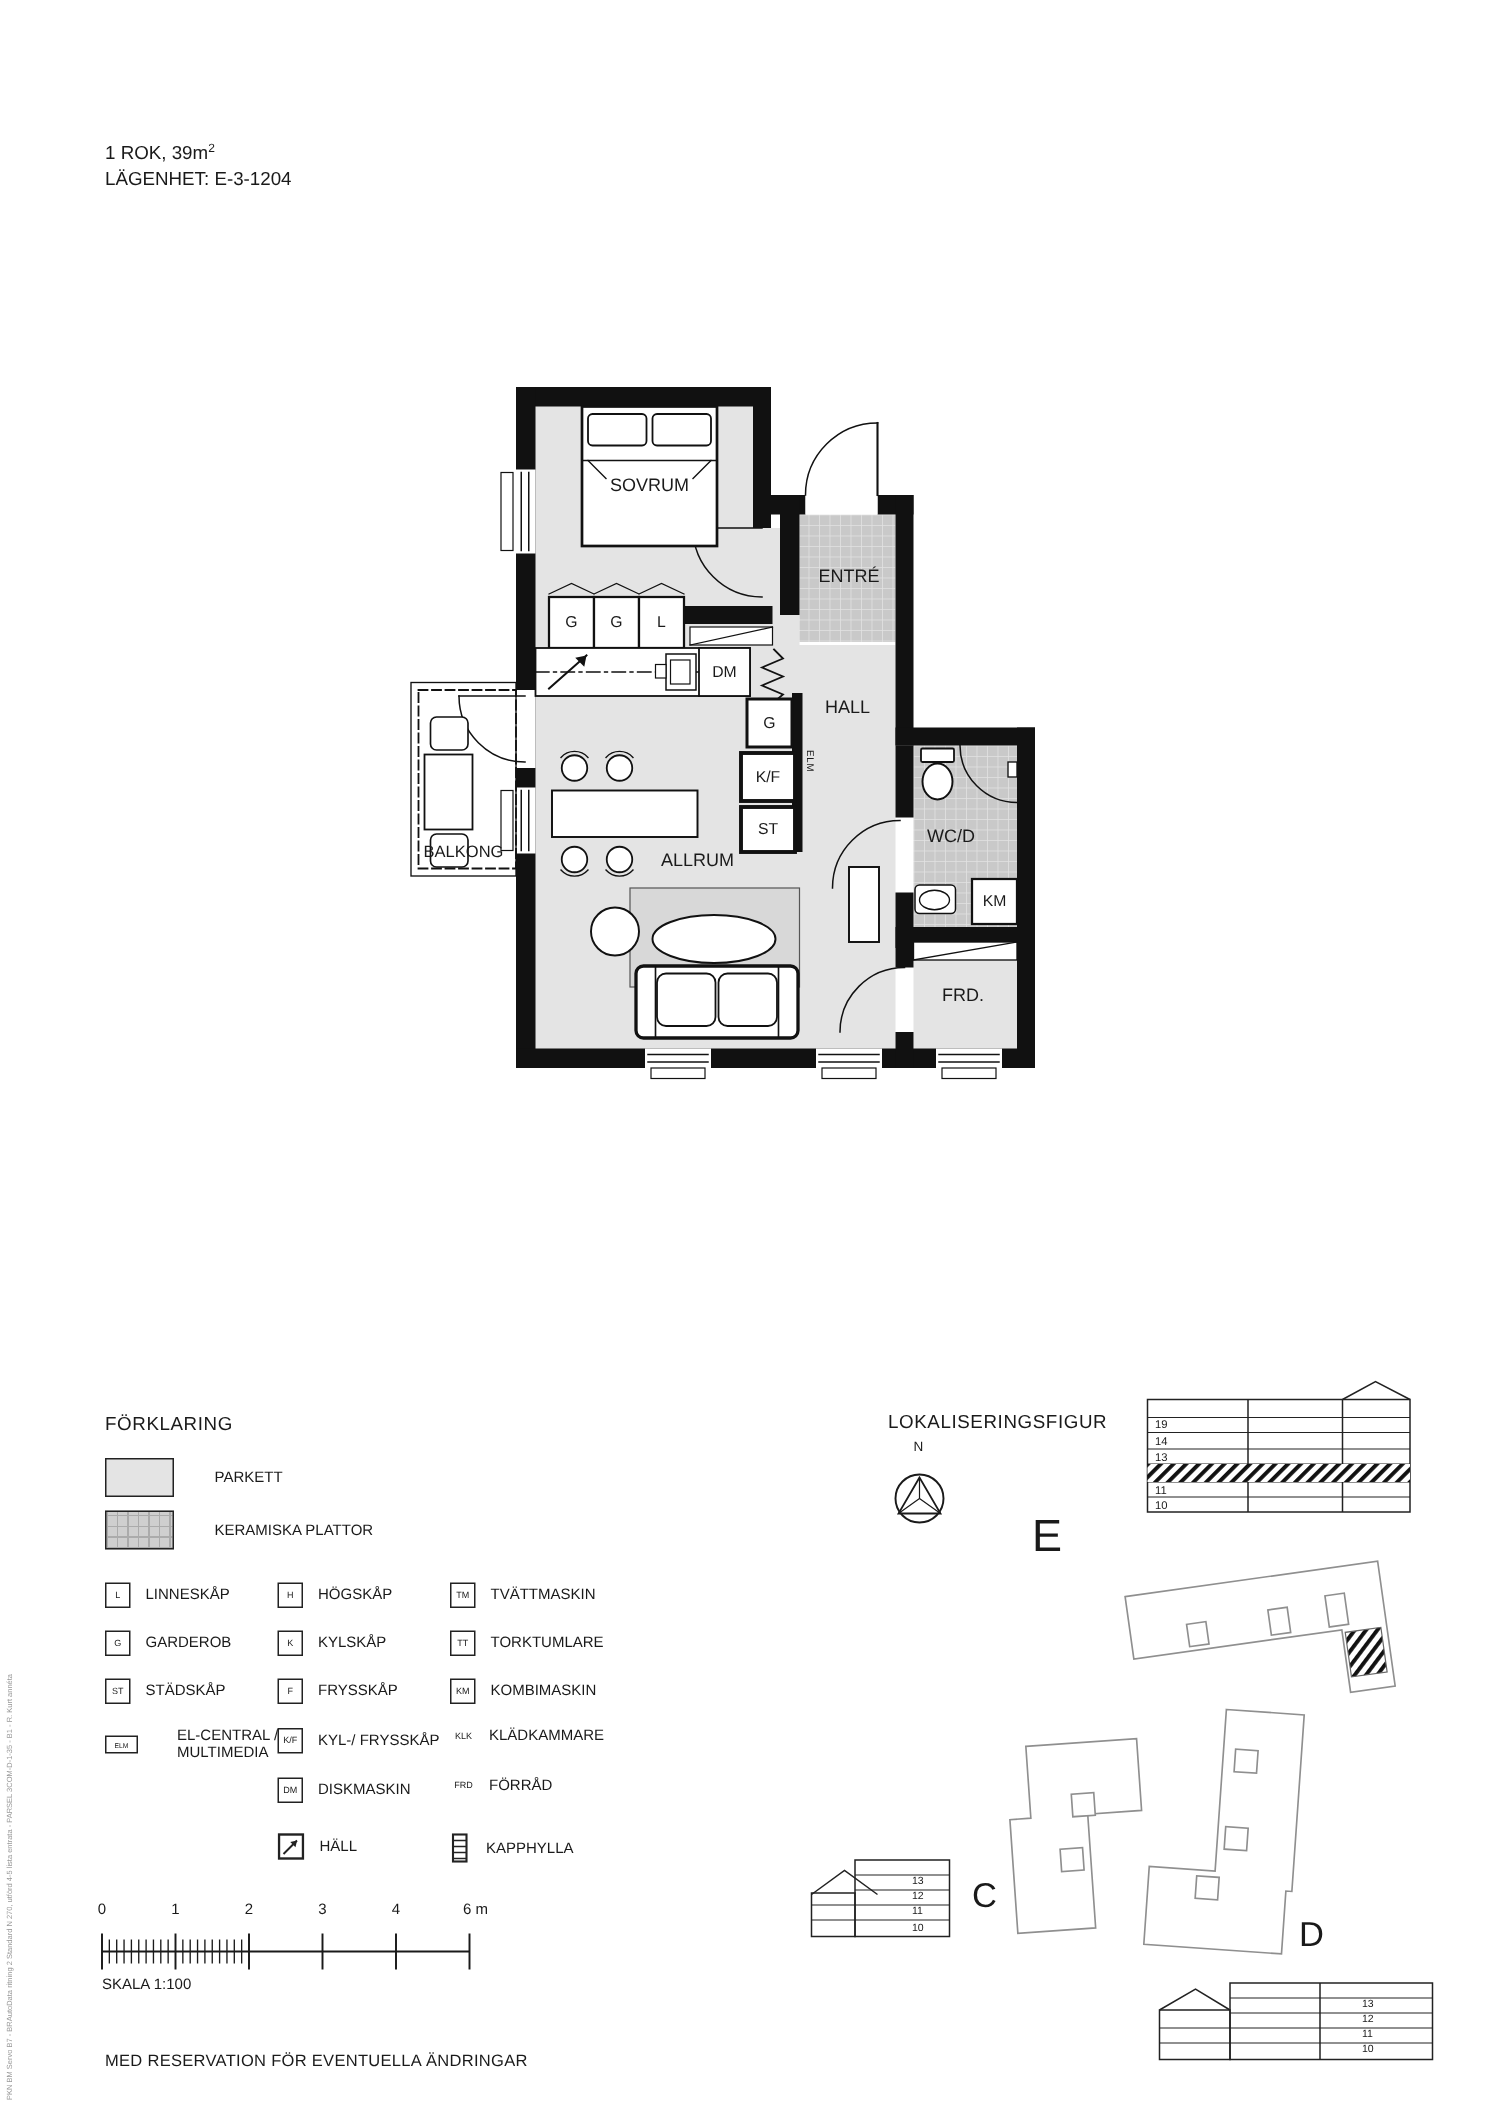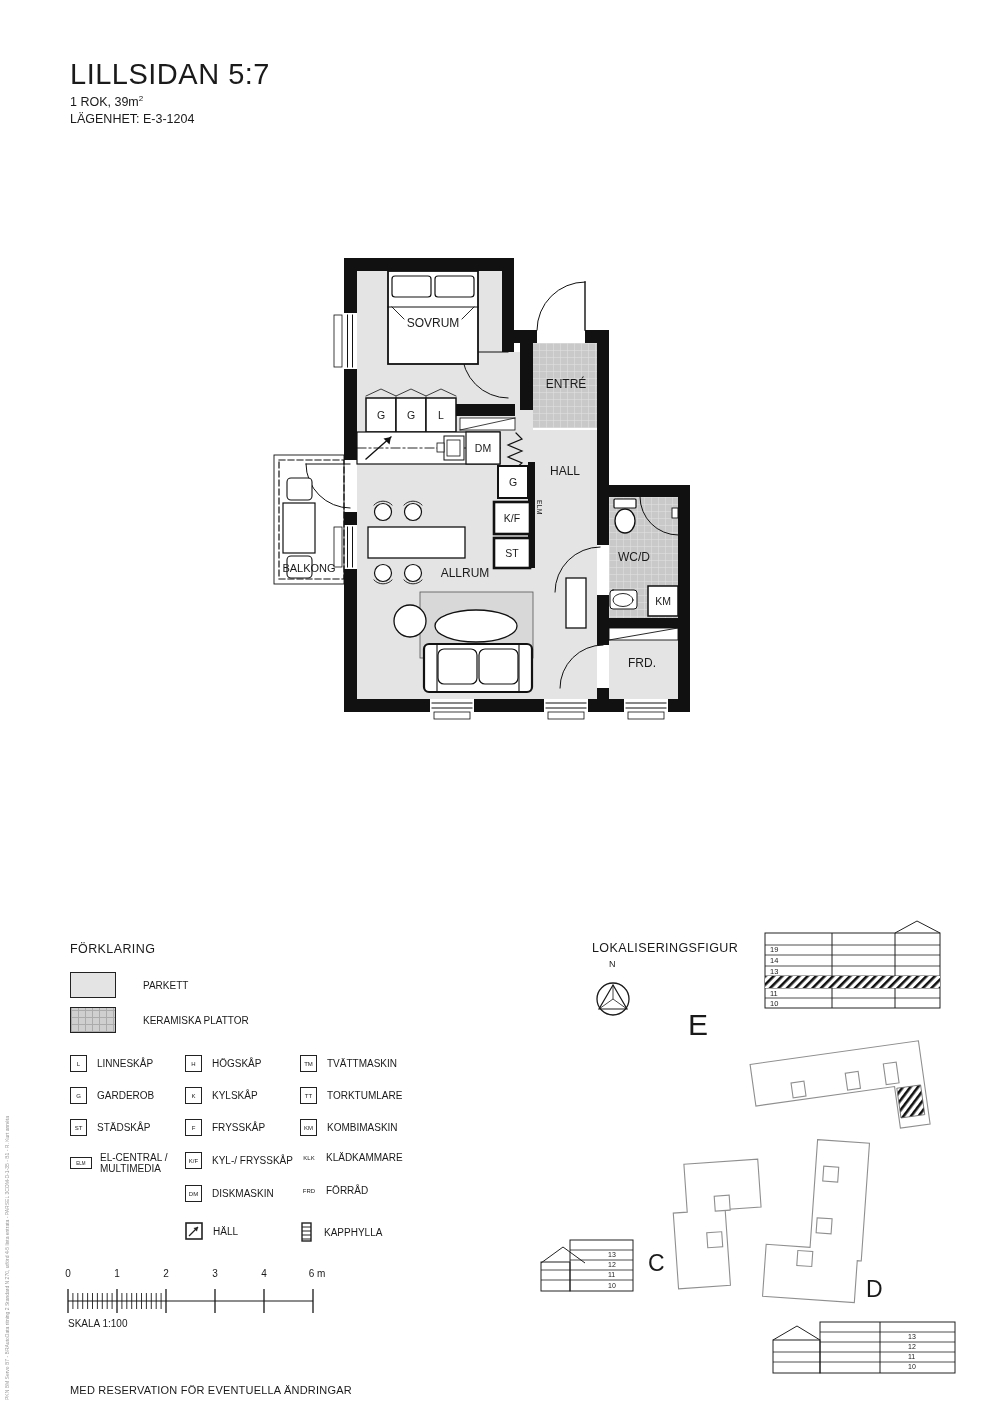--- a/index.html
+++ b/index.html
@@ -21,21 +21,21 @@
   .swatch{width:46px;height:26px;border:1.5px solid #222;box-sizing:border-box;}
   .swatch.tiles{background-color:#cfcfcf;
     background-image:repeating-linear-gradient(0deg,#ababab 0 1px,transparent 1px 7px),
                      repeating-linear-gradient(90deg,#ababab 0 1px,transparent 1px 7px);}
   .swatch.parquet{background:#e4e4e4;}
   .flr{font-size:7.5px;line-height:9px;white-space:nowrap;}
   .flr-s{font-size:7px;line-height:8px;white-space:nowrap;}
   .bigletter{font-size:30px;}
   .midletter{font-size:23px;}
   .tick-num{font-size:10px;transform:translateX(-50%);}
-  .footer-note{font-size:11px;letter-spacing:.2px;white-space:nowrap;margin-top:16px;}
+  .footer-note{font-size:11px;letter-spacing:.2px;white-space:nowrap;}
   .edge-note{font-size:5px;color:#999;transform:rotate(-90deg);transform-origin:0 0;white-space:nowrap;}
   sup{font-size:8px;}
 </style>
 </head>
 <body>
 
 <div class="page">
 
   <svg class="abs" style="left:0;top:0" width="1000" height="1413" viewBox="0 0 1000 1413">
     <defs>
@@ -280,21 +280,20 @@
       </g>
       <g transform="rotate(4 820 1220)" stroke="#8f8f8f" fill="#fff" stroke-width="1.1">
         <path d="M812,1140 L864,1140 L864,1258 L860,1258 L860,1300 L768,1300 L768,1248 L812,1248 Z"></path>
         <rect x="820" y="1166" width="15" height="15"></rect>
         <rect x="817" y="1218" width="15" height="15"></rect>
         <rect x="800" y="1252" width="15" height="15"></rect>
       </g>
     </g>
   </svg>
 
-  <div class="abs title" style="left:70px;top:58px">LILLSIDAN 5:7</div>
   <div class="abs sub" style="left:70px;top:94px"><span>1 ROK, 39m</span><sup>2</sup></div>
   <div class="abs sub" style="left:70px;top:112px">LÄGENHET: E-3-1204</div>
 
   <div class="abs room-lbl" style="left:433px;top:316px">SOVRUM</div>
   <div class="abs room-lbl" style="left:566px;top:377px">ENTRÉ</div>
   <div class="abs room-lbl" style="left:565px;top:464px">HALL</div>
   <div class="abs room-lbl" style="left:465px;top:566px">ALLRUM</div>
   <div class="abs room-lbl" style="left:309px;top:562px;font-size:11px">BALKONG</div>
   <div class="abs room-lbl" style="left:634px;top:550px">WC/D</div>
   <div class="abs room-lbl" style="left:642px;top:656px">FRD.</div>
@@ -323,21 +322,21 @@
   <div class="abs leg-item" style="left:70px;top:1087px">
     <span class="leg-box">G</span>
     <span class="leg-label">GARDEROB</span>
   </div>
   <div class="abs leg-item" style="left:70px;top:1119px">
     <span class="leg-box">ST</span>
     <span class="leg-label">STÄDSKÅP</span>
   </div>
   <div class="abs leg-item" style="left:70px;top:1152px">
     <span style="width:20px;height:10px;border:1.4px solid #222;font-size:4.5px;display:flex;align-items:center;justify-content:center;flex:0 0 auto">ELM</span>
-    <span class="leg-label" style="margin-left:8px">
+    <span class="leg-label" style="margin-left:26px">
       <span>EL-CENTRAL /</span><br>
       <span>MULTIMEDIA</span>
     </span>
   </div>
 
   <div class="abs leg-item" style="left:185px;top:1055px">
     <span class="leg-box">H</span>
     <span class="leg-label">HÖGSKÅP</span>
   </div>
   <div class="abs leg-item" style="left:185px;top:1087px">

